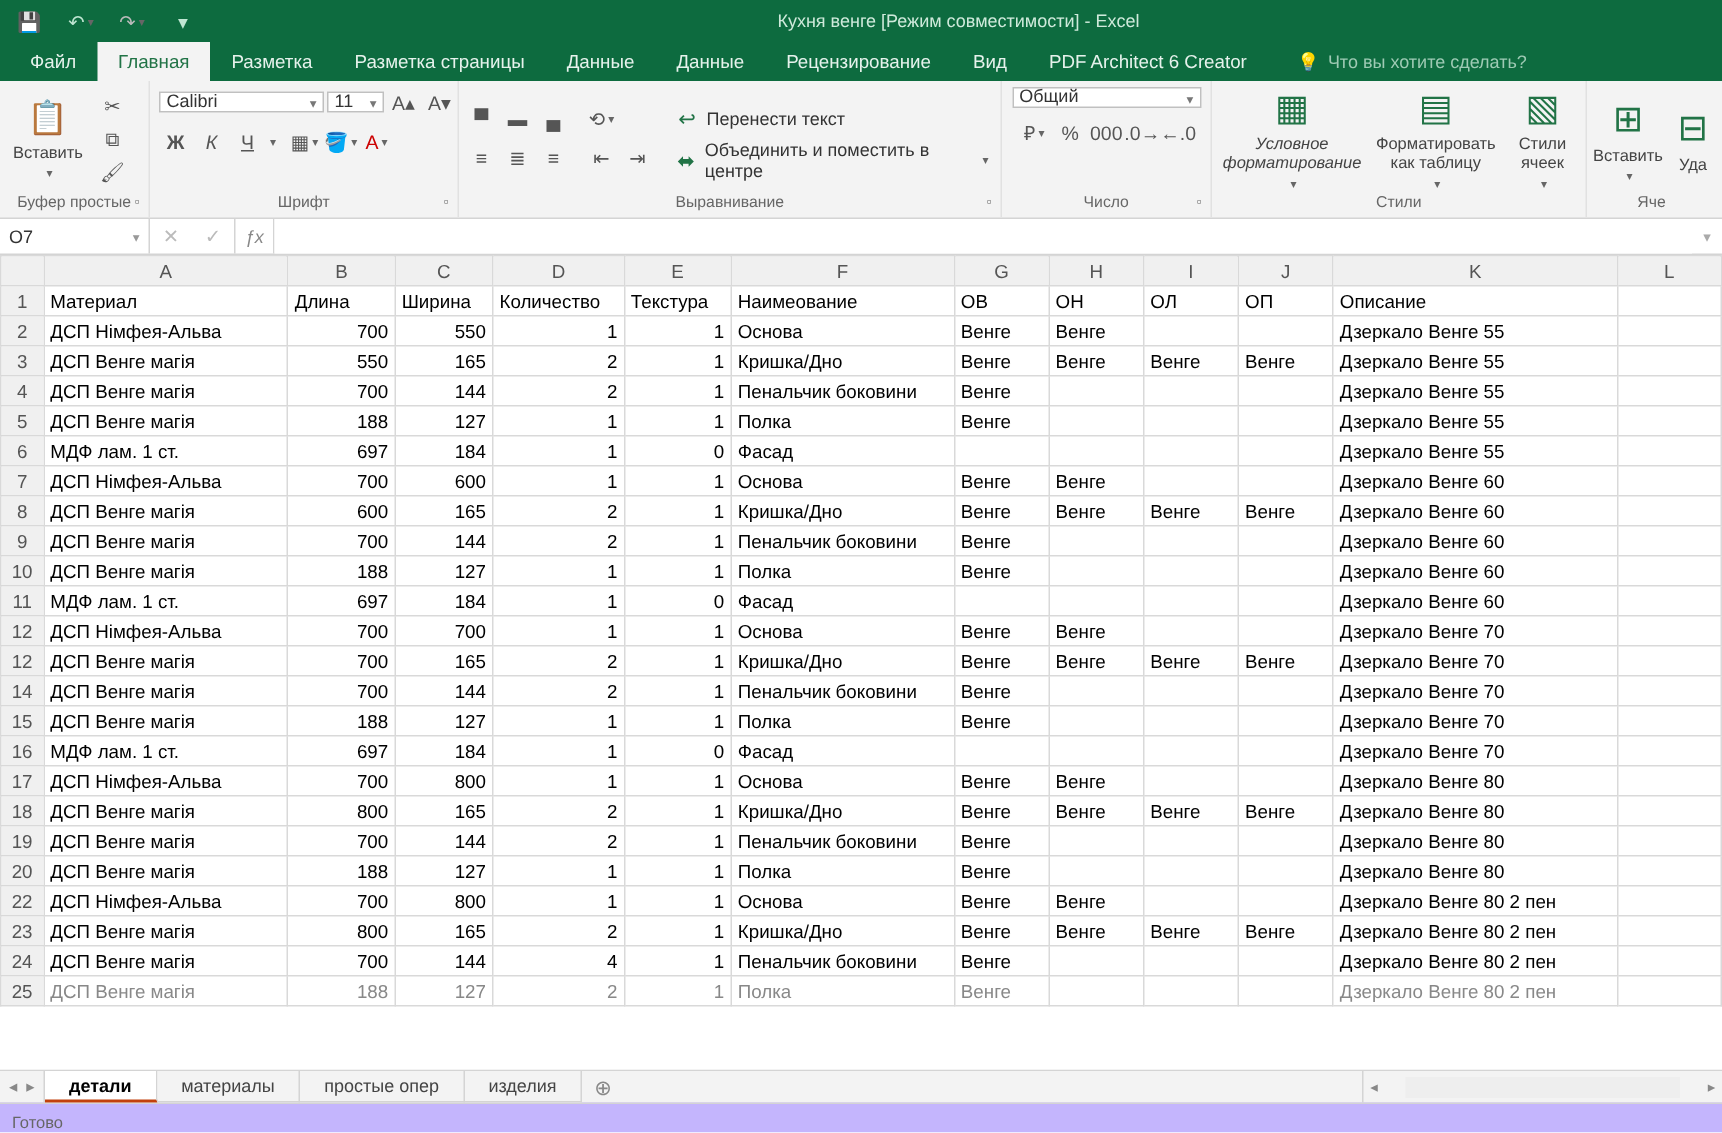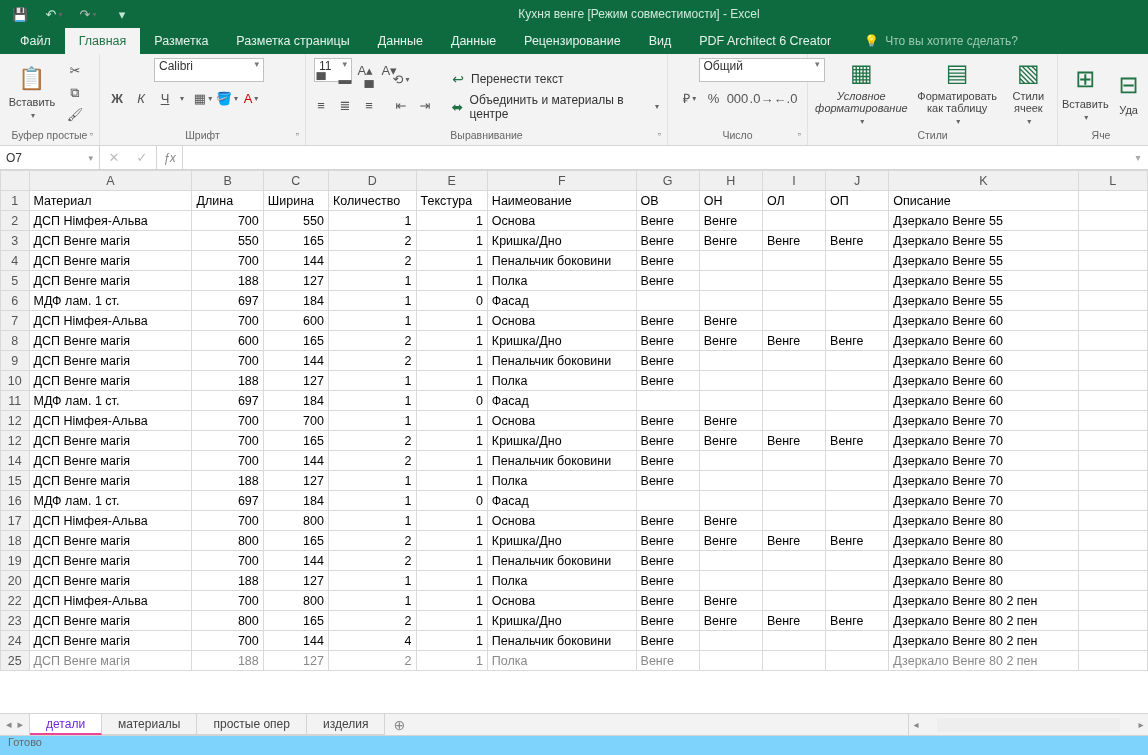--- a/index.html
+++ b/index.html
@@ -26,21 +26,21 @@
   .group .label { height: 16px; font-size: 10.5px; color: #666; text-align: center; position: relative; }
   .group .label .dl { position:absolute; right:2px; top:0; font-size:9px; color:#666;}
   .vstack { display: flex; flex-direction: column; gap: 2px; }
   .hstack { display: flex; flex-direction: row; gap: 2px; align-items: center; }
 
   .btn-lg { display:flex; flex-direction:column; align-items:center; justify-content:center; width:56px; height:64px; color:#444; font-size:11px; gap:3px; }
   .btn-lg .ic { width:28px; height:28px; display:flex; align-items:center; justify-content:center; color:#217346; font-size:22px;}
   .btn-sm { width:22px; height:20px; display:flex; align-items:center; justify-content:center; color:#555; font-size:13px; }
   .btn-sm.bold { font-weight:bold; }
   .toggle-group .btn-sm { border:1px solid transparent; }
-  .select-box { height:24px; background:#fff; border:1px solid #c0c0c0; display:flex; align-items:flex-start; padding:0 4px; font-size:12px; color:#333; justify-content:space-between;margin-left:48px;}
+  .select-box { height:14px; background:#fff; border:1px solid #c0c0c0; display:flex; align-items:flex-end; padding:0 4px; font-size:12px; color:#333; justify-content:space-between;}
   .select-box .arrow { color:#777; font-size:9px; margin-left:4px;}
   .wrap-btn { display:flex; align-items:center; gap:5px; height:22px; padding:0 4px; font-size:12px; color:#333;}
   .wrap-btn .ic { width:16px; height:16px; display:flex; align-items:center; justify-content:center; color:#217346; font-size:14px;}
   .mini-arrow { font-size:8px; color:#666; margin-left:2px;}
   .big-ic { width:32px; height:32px; display:flex; align-items:center; justify-content:center; color:#217346; font-size:24px;}
   
   
   .name-bar { height:24px; background:#fff; border-bottom:1px solid #d4d4d4; display:flex; align-items:stretch; }
   .name-box { width:100px; border-right:1px solid #d4d4d4; display:flex; align-items:center; padding:0 6px; font-size:12px; color:#333; justify-content:space-between;}
   .name-box .arrow { font-size:9px; color:#999;}
@@ -65,29 +65,29 @@
   
   .cA{width:160px;} .cB{width:70px;} .cC{width:64px;} .cD{width:86px;} .cE{width:70px;}
   .cF{width:146px;} .cG{width:62px;} .cH{width:62px;} .cI{width:62px;} .cJ{width:62px;}
   .cK{width:186px;} .cL{width:68px;}
 
   
   .tab-strip { height:22px; background:#f3f3f3; border-top:1px solid #d4d4d4; display:flex; align-items:stretch;}
   .tab-strip .nav { display:flex; align-items:center; padding:0 6px; gap:6px; color:#888; font-size:11px; border-right:1px solid #d4d4d4;}
   .tab-strip .sheets { display:flex; align-items:stretch;}
   .tab-strip .sheet-tab { padding:0 16px; display:flex; align-items:center; font-size:12px; color:#444; border-right:1px solid #d4d4d4; background:#f3f3f3; cursor:pointer; border-bottom:1px solid #d4d4d4;}
-  .tab-strip .sheet-tab.active { background:#fff; color:#6d28d9; font-weight:400; border-bottom:2px solid #ec4899; }
+  .tab-strip .sheet-tab.active { background:#fff; color:#000000; font-weight:700; border-bottom:2px solid #c2410c; }
   .tab-strip .add { width:28px; display:flex; align-items:center; justify-content:center; color:#888; font-size:14px;}
   .tab-strip .spacer { flex:1; }
   .tab-strip .hscroll { width:240px; border-left:1px solid #d4d4d4; display:flex; align-items:center;}
   .tab-strip .hscroll .track { flex:1; height:14px; background:#eee; position:relative; margin:0 14px;}
   .tab-strip .hscroll .ar { width:14px; text-align:center; color:#888; font-size:10px;}
 
   
-  .status-bar { height:20px; background:#7dd3fc; border-top:1px solid #d4d4d4; display:flex; align-items:flex-start; padding:0 8px; font-size:11px; color:#666;}
+  .status-bar { height:20px; background:#c4b5fd; border-top:1px solid #d4d4d4; display:flex; align-items:flex-end; padding:0 8px; font-size:11px; color:#666;}
 
   .dimmed { color:#bbb !important;}
 </style>
 </head>
 <body>
 
 <div class="title-bar">
   <div class="qa">
     <div class="qa-btn">
         <span>💾</span>
@@ -200,21 +200,21 @@
           <div class="btn-sm">⇥</div>
         </div>
       </div>
       <div class="vstack" style="gap:6px; width:220px;">
         <div class="wrap-btn">
           <span class="ic">↩</span>
           <span>Перенести текст</span>
         </div>
         <div class="wrap-btn">
           <span class="ic">⬌</span>
-          <span>Объединить и материалы в центре</span>
+          <span>Объединить и поместить в центре</span>
           <span class="mini-arrow">▾</span>
         </div>
       </div>
     </div>
     <div class="label"><span>Выравнивание</span><span class="dl">▫</span></div>
   </div>
 
   <div class="group" style="width:140px;">
     <div class="controls vstack" style="gap:6px; padding:2px;">
       <div class="select-box" style="width:126px;">

